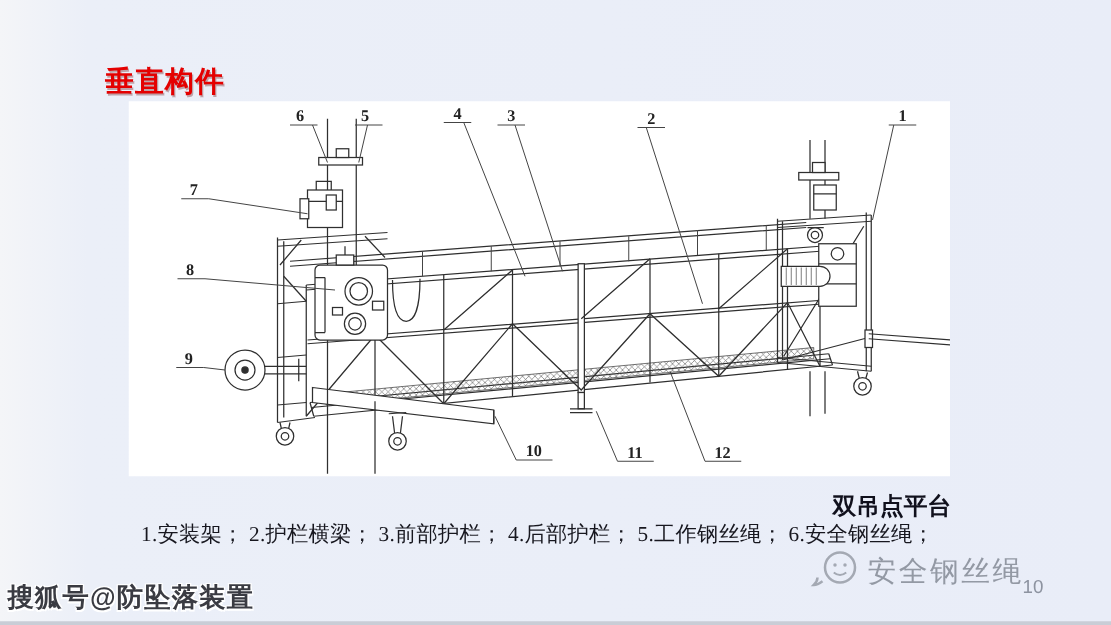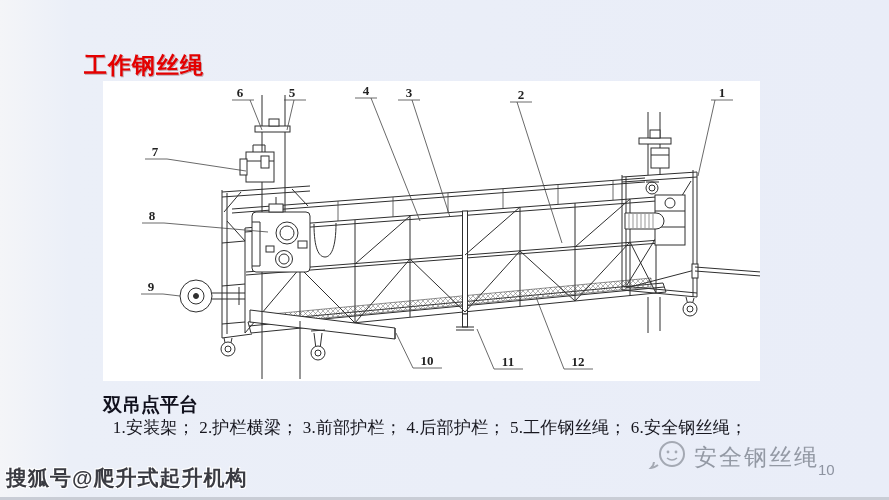--- a/index.html
+++ b/index.html
@@ -17,21 +17,21 @@
     text-shadow:1px 1px 0 rgba(110,20,20,.35);
     letter-spacing:1px;
   }
   .panel{
     position:absolute;left:103px;top:81px;width:657px;height:300px;
     background:#ffffff;
   }
   .panel svg{display:block;}
   .caption-heading{
     position:absolute;left:103px;top:392px;width:658px;
-    text-align:left;font-size:19px;font-weight:bold;color:#10101c;
+    text-align:right;font-size:19px;font-weight:bold;color:#10101c;
   }
   .legend{
     position:absolute;left:95px;width:670px;text-align:center;
     font-size:17px;color:#17171f;letter-spacing:.2px;
   }
   .legend1{top:416px;font-family:Liberation Serif, serif;}
   .legend2{top:441px;}
   .wm-left{
     position:absolute;left:6px;top:464px;
     font-size:21px;font-weight:bold;color:#3a3b42;
@@ -48,21 +48,21 @@
     position:absolute;left:818px;top:461px;
     font-size:15px;color:#8d93a0;
   }
   .co{font-family:"Liberation Serif",serif;font-size:13px;font-weight:bold;fill:#222;}
 </style>
 </head>
 <body>
 
 <div class="slide">
 
-  <h1 class="title">工作钢丝绳</h1>
+  <h1 class="title">垂直构件</h1>
 
   <div class="panel">
     <svg width="657" height="300" viewBox="0 0 657 300">
       <defs>
         <pattern id="mesh" width="5" height="5" patternUnits="userSpaceOnUse">
           <path d="M0,5 L5,0 M0,0 L5,5" stroke="#666" stroke-width="0.5"></path>
         </pattern>
       </defs>
 
       <g stroke="#2f2f2f" stroke-width="1" fill="none">
@@ -219,21 +219,21 @@
         <text class="co" x="324" y="284">10</text>
         <text class="co" x="405" y="285">11</text>
         <text class="co" x="475" y="285">12</text>
       </g>
     </svg>
   </div>
 
   <div class="caption-heading">双吊点平台</div>
   <div class="legend legend1">1.安装架； 2.护栏横梁； 3.前部护栏； 4.后部护栏； 5.工作钢丝绳； 6.安全钢丝绳；</div>
 
-  <div class="wm-left">搜狐号@爬升式起升机构</div>
+  <div class="wm-left">搜狐号@防坠落装置</div>
 
   <div class="wm-right">
     <svg width="42" height="38" viewBox="0 0 42 38">
       <g stroke="rgba(140,145,156,.75)" stroke-width="2" fill="none">
         <circle cx="24" cy="16" r="12"></circle>
         <path d="M10,27 q-4,3 -7,3 q3,-3 3,-6"></path>
         <circle cx="20" cy="14" r="1.4" fill="rgba(140,145,156,.75)" stroke="none"></circle>
         <circle cx="28" cy="14" r="1.4" fill="rgba(140,145,156,.75)" stroke="none"></circle>
         <path d="M19,20 q5,4 10,0" stroke-width="1.6"></path>
       </g>

